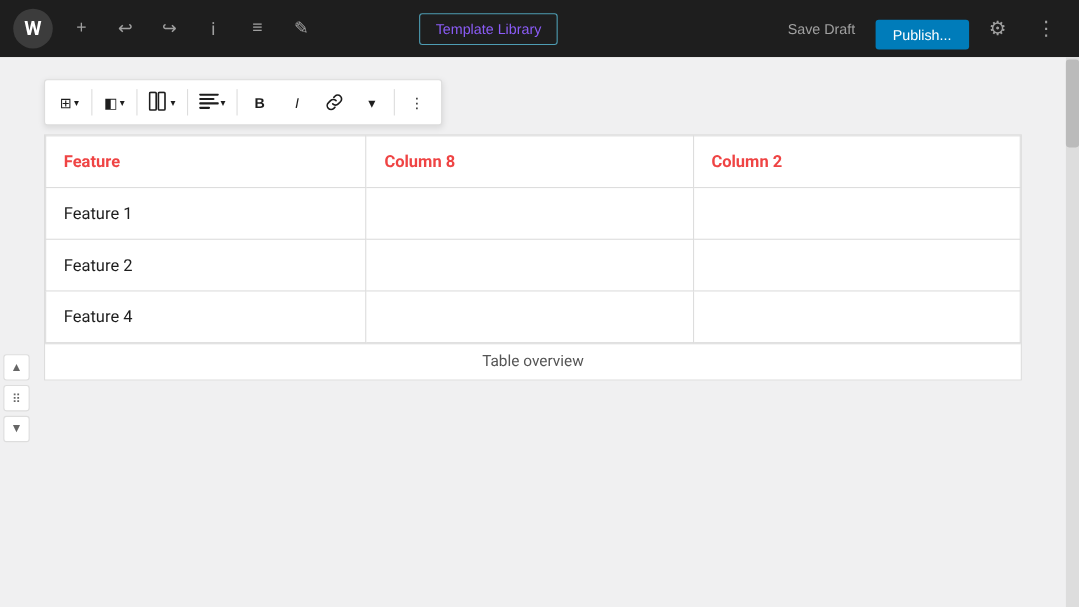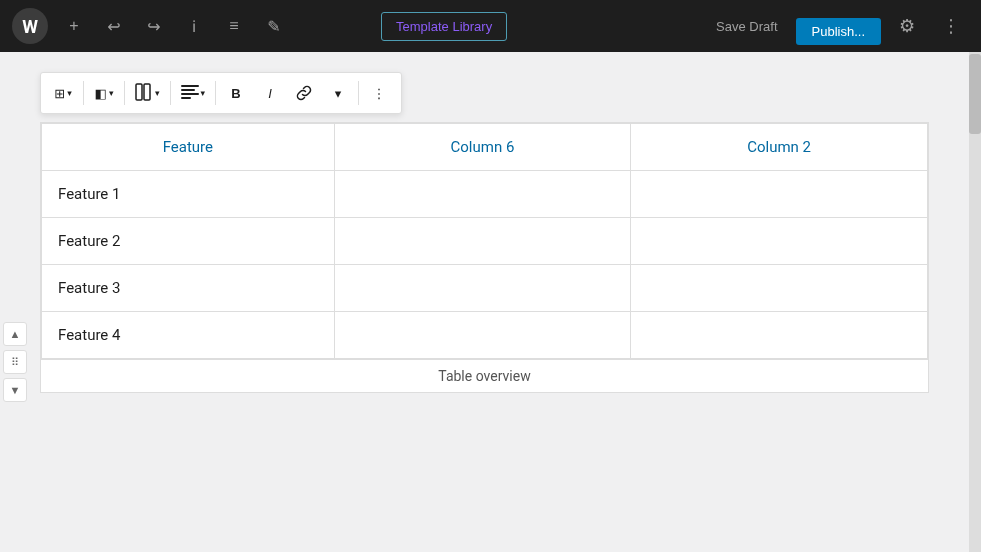--- a/index.html
+++ b/index.html
@@ -172,23 +172,22 @@
       border: 1px solid #ddd;
       padding: 14px 16px;
       text-align: left;
       font-size: 15px;
       color: #1e1e1e;
       font-weight: normal;
       min-width: 60px;
       min-height: 50px;
     }
     .table-block thead th {
-      font-weight: 400;
-      color: #0369a1;
-      text-align: center;
+      font-weight: 700;
+      color: #ef4444;
     }
     .table-caption {
       text-align: center;
       padding: 8px;
       font-size: 14px;
       color: #555;
       border-top: 1px solid #ddd;
     }
   </style>
 </head>
@@ -273,41 +272,36 @@
       <button class="block-tool">▾</button>
       <div class="toolbar-divider"></div>
       <button class="block-tool">⋮</button>
     </div>
 
     <div class="table-block">
       <table>
         <thead>
           <tr>
             <th>Feature</th>
-            <th>Column 6</th>
+            <th>Column 8</th>
             <th>Column 2</th>
           </tr>
         </thead>
         <tbody>
           <tr>
             <td>Feature 1</td>
             <td></td>
             <td></td>
           </tr>
           <tr>
             <td>Feature 2</td>
             <td></td>
             <td></td>
           </tr>
           <tr>
-            <td>Feature 3</td>
-            <td></td>
-            <td></td>
-          </tr>
-          <tr>
             <td>Feature 4</td>
             <td></td>
             <td></td>
           </tr>
         </tbody>
       </table>
       <div class="table-caption">Table overview</div>
     </div>
 
   </div>

